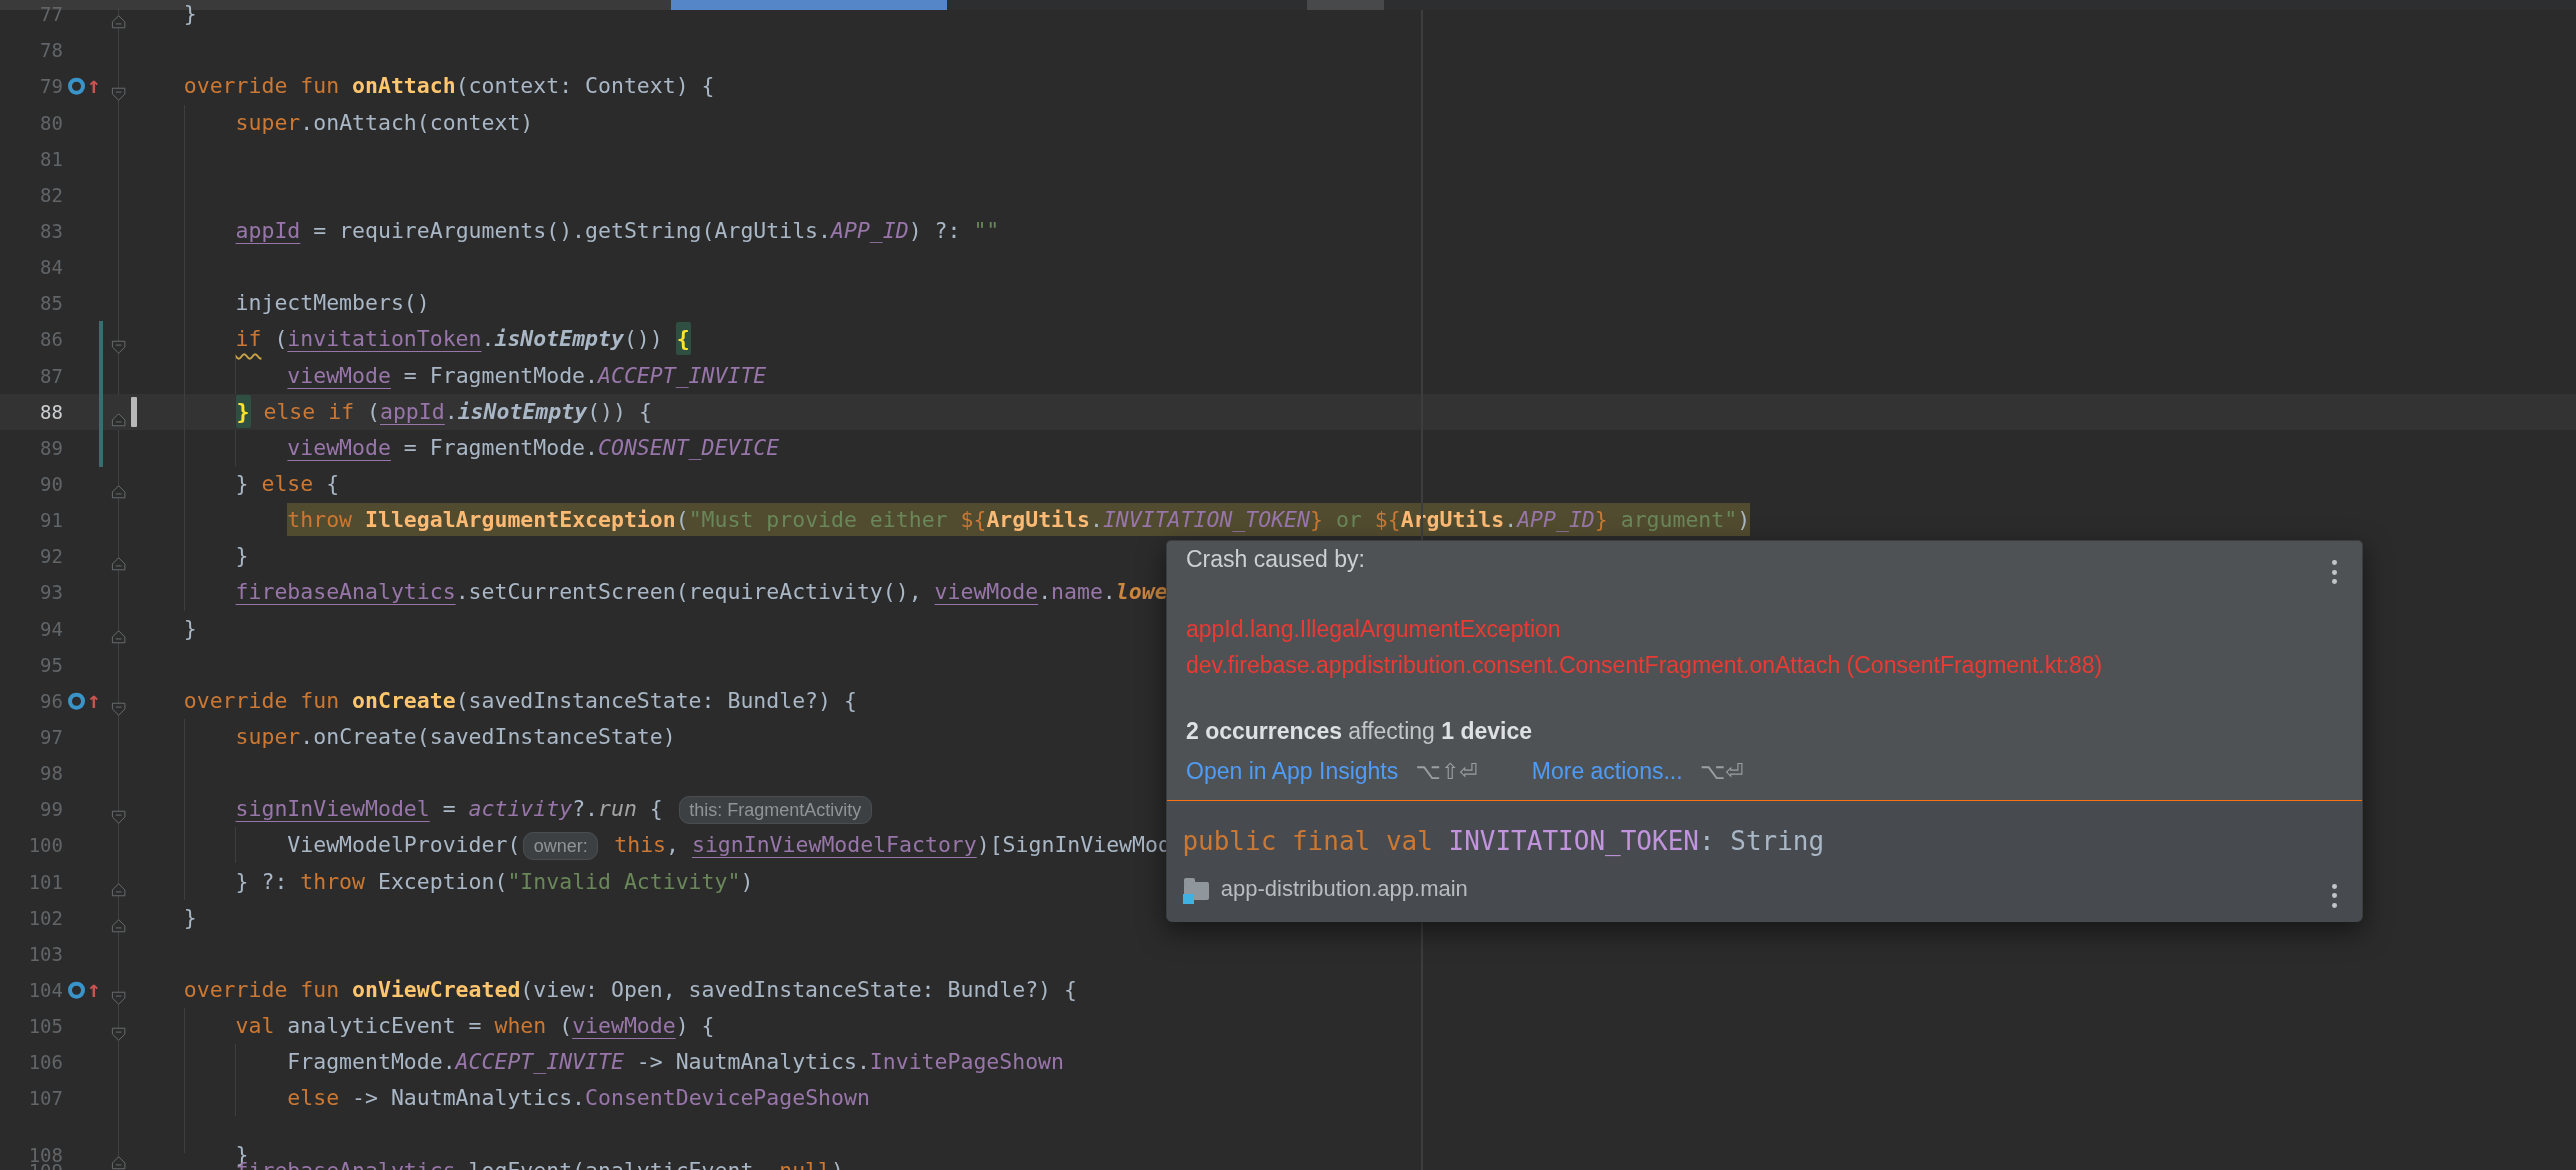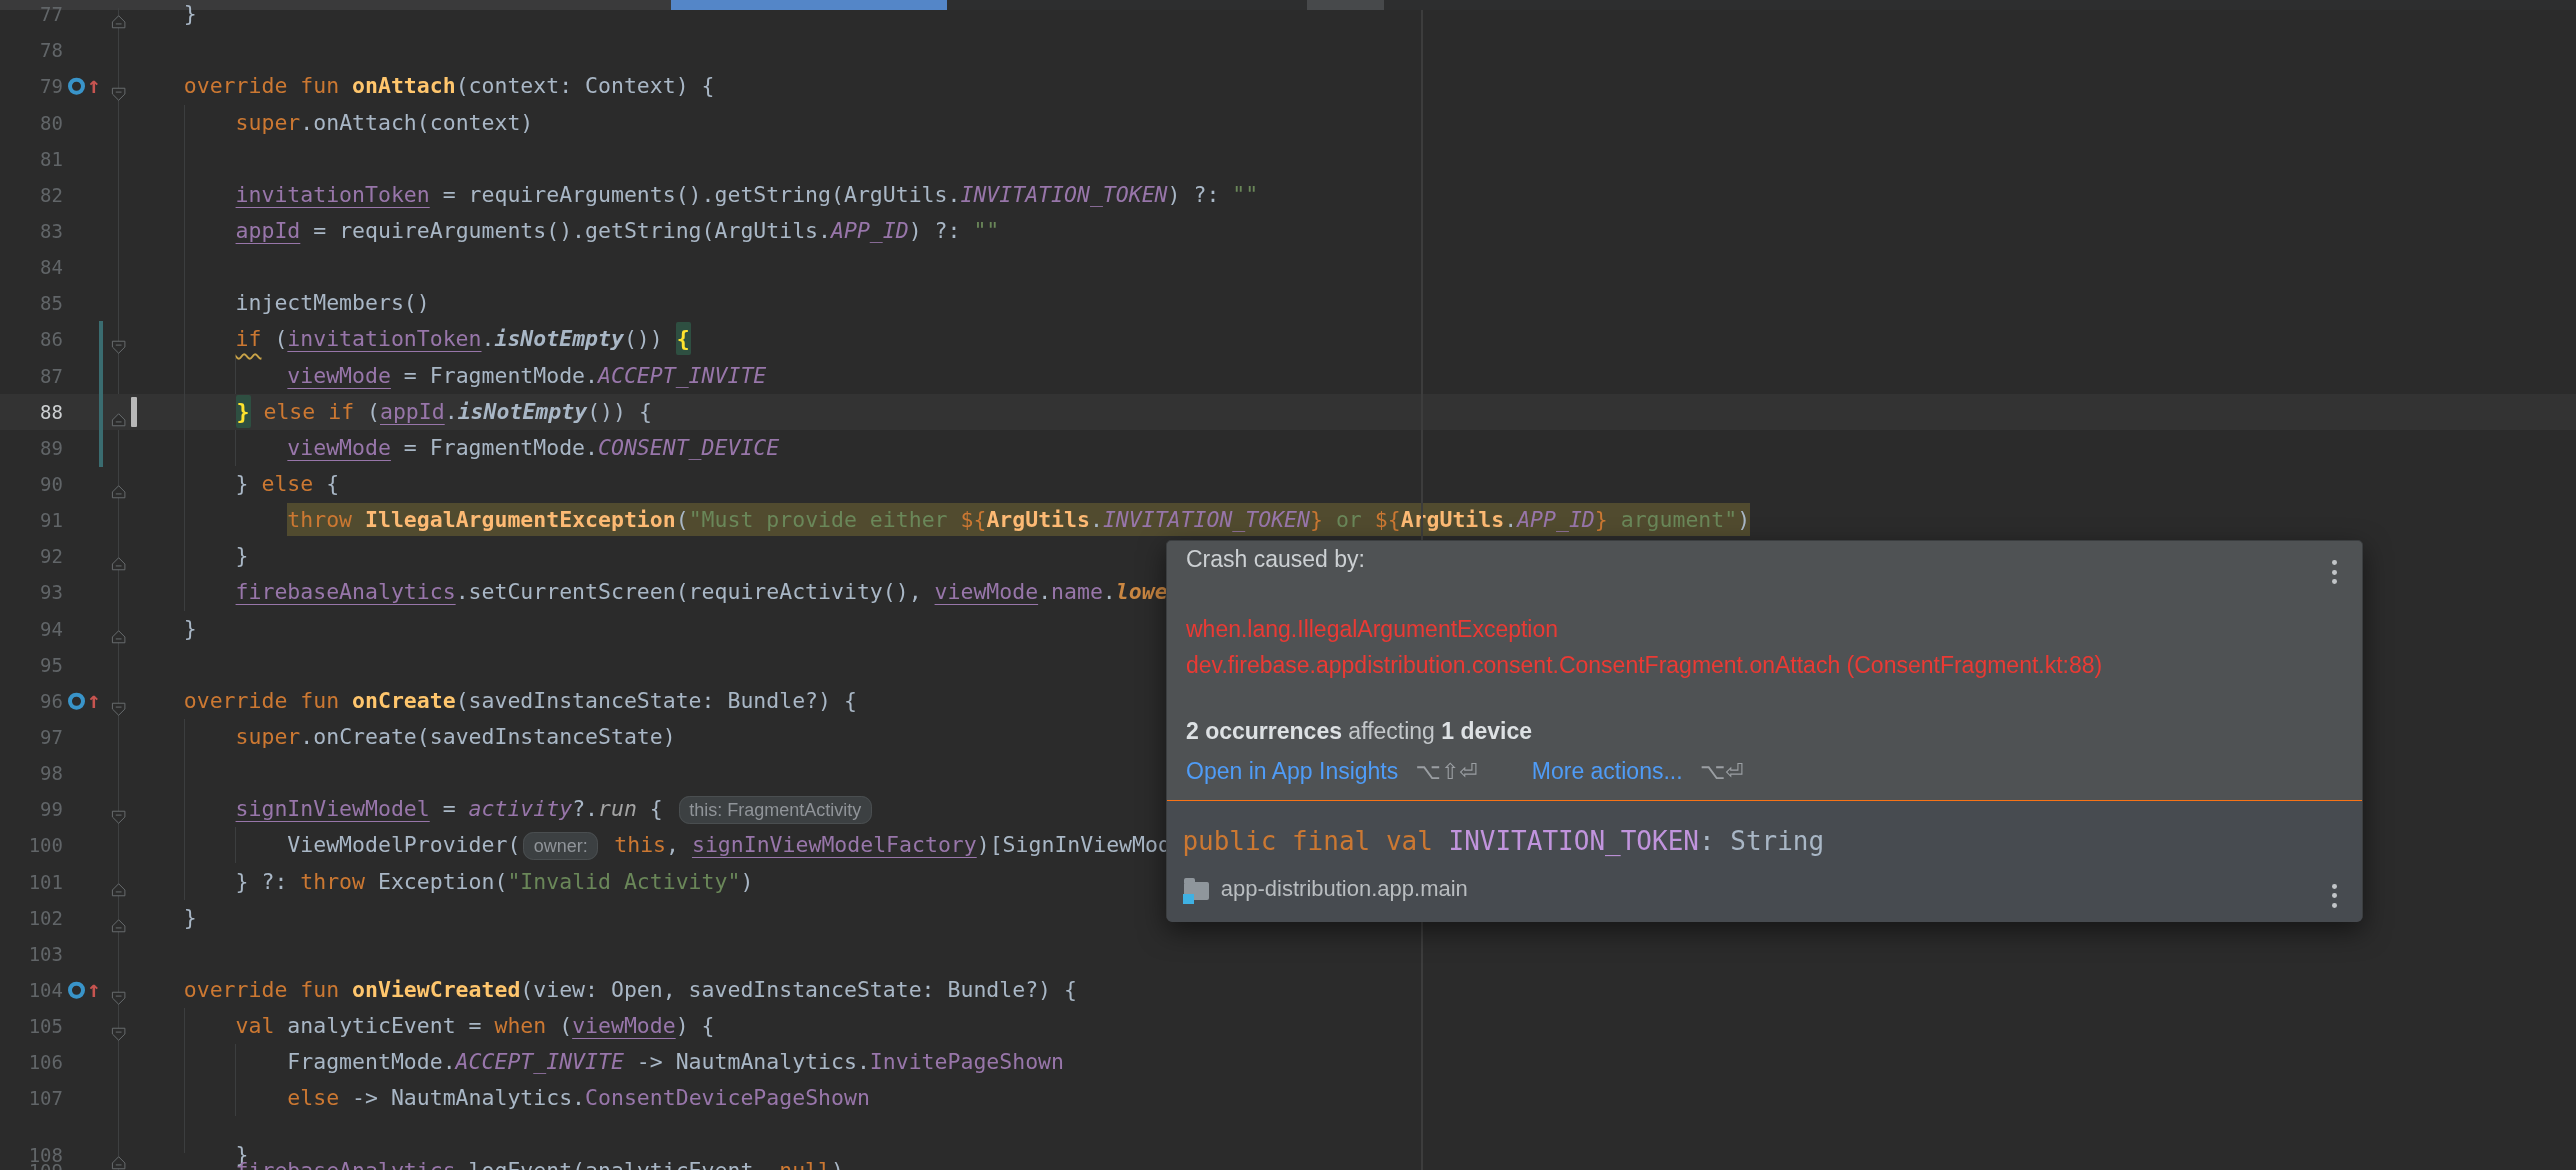--- a/index.html
+++ b/index.html
@@ -94,21 +94,21 @@
             <polygon points="2.5,15 15.5,15 15.5,9 9,2.5 2.5,9" fill="#2b2b2b" stroke="#6a6e70"></polygon>
             <line x1="6" y1="11" x2="12" y2="11" stroke="#6a6e70"></line>
           </svg></span><span class="code"><span class="tk-d">    }</span></span></div>
       <div class="row" style="top: 32px;"><span class="num">78</span><span class="code"></span></div>
       <div class="row" style="top: 68px;"><span class="num">79</span><span class="ovr"></span><span class="ova">↑</span><span class="fold"><svg width="17.3" height="17.3" viewBox="0 0 18 18">
             <polygon points="2.5,3 15.5,3 15.5,9 9,15.5 2.5,9" fill="#2b2b2b" stroke="#6a6e70"></polygon>
             <line x1="6" y1="7" x2="12" y2="7" stroke="#6a6e70"></line>
           </svg></span><span class="code"><span class="tk-k">    override fun </span><span class="tk-fnd">onAttach</span><span class="tk-d">(context: Context) {</span></span></div>
       <div class="row" style="top: 105px;"><span class="num">80</span><span class="code"><span class="tk-d">        </span><span class="tk-k">super</span><span class="tk-d">.onAttach(context)</span></span></div>
       <div class="row" style="top: 141px;"><span class="num">81</span><span class="code"></span></div>
-      <div class="row" style="top: 177px;"><span class="num">82</span><span class="code"><span class="tk-d">        </span><span class="tk-f">invitationToken</span><span class="tk-d"> = requireArguments().getString(ArgUtils.</span><span class="tk-c">INVITATION_TOKEN</span><span class="tk-d">) ?: </span><span class="tk-s">""</span></span></div>
+      <div class="row" style="top: 177px;"><span class="num">82</span></div>
       <div class="row" style="top: 213px;"><span class="num">83</span><span class="code"><span class="tk-d">        </span><span class="tk-f">appId</span><span class="tk-d"> = requireArguments().getString(ArgUtils.</span><span class="tk-c">APP_ID</span><span class="tk-d">) ?: </span><span class="tk-s">""</span></span></div>
       <div class="row" style="top: 249px;"><span class="num">84</span><span class="code"></span></div>
       <div class="row" style="top: 285px; padding-left: 12px;"><span class="num">85</span><span class="code"><span class="tk-d">        injectMembers()</span></span></div>
       <div class="row" style="top: 321px;"><span class="num">86</span><span class="fold"><svg width="17.3" height="17.3" viewBox="0 0 18 18">
             <polygon points="2.5,3 15.5,3 15.5,9 9,15.5 2.5,9" fill="#2b2b2b" stroke="#6a6e70"></polygon>
             <line x1="6" y1="7" x2="12" y2="7" stroke="#6a6e70"></line>
           </svg></span><span class="code"><span class="tk-d">        </span><span class="tk-kw">if</span><span class="tk-d"> (</span><span class="tk-f">invitationToken</span><span class="tk-d">.</span><span class="tk-dbi">isNotEmpty</span><span class="tk-d">()) </span><span class="tk-yb">{</span></span></div>
       <div class="row" style="top: 358px;"><span class="num">87</span><span class="code"><span class="tk-d">            </span><span class="tk-f">viewMode</span><span class="tk-d"> = FragmentMode.</span><span class="tk-c">ACCEPT_INVITE</span></span></div>
       <div class="row cur" style="top: 394px;"><span class="num">88</span><span class="fold"><svg width="17.3" height="17.3" viewBox="0 0 18 18">
             <polygon points="2.5,15 15.5,15 15.5,9 9,2.5 2.5,9" fill="#2b2b2b" stroke="#6a6e70"></polygon>
@@ -173,21 +173,21 @@
     <div class="guide" style="left: 184px; top: 719px; height: 181px;"></div>
     <div class="guide" style="left: 184px; top: 1008px; height: 145px;"></div>
     <div class="guide" style="left: 235px; top: 358px; height: 36px;"></div>
     <div class="guide" style="left: 235px; top: 430px; height: 36px;"></div>
     <div class="guide" style="left: 235px; top: 827px; height: 36px;"></div>
     <div class="guide" style="left: 235px; top: 1044px; height: 72px;"></div>
   </div>
 
 <div id="popup">
   <div class="pp-title">Crash caused by:</div>
-  <div class="pp-red1">when.lang.IllegalArgumentException</div>
+  <div class="pp-red1">appId.lang.IllegalArgumentException</div>
   <div class="pp-red2">dev.firebase.appdistribution.consent.ConsentFragment.onAttach (ConsentFragment.kt:88)</div>
   <div class="pp-occ">
     <b>2 occurrences</b><span> affecting </span><b>1 device</b>
   </div>
   <div class="pp-links">
     <span class="pp-link">Open in App Insights</span>
     <span class="pp-sc">⌥⇧⏎</span>
     <span class="pp-gap"></span>
     <span class="pp-link">More actions...</span>
     <span class="pp-sc">⌥⏎</span>

